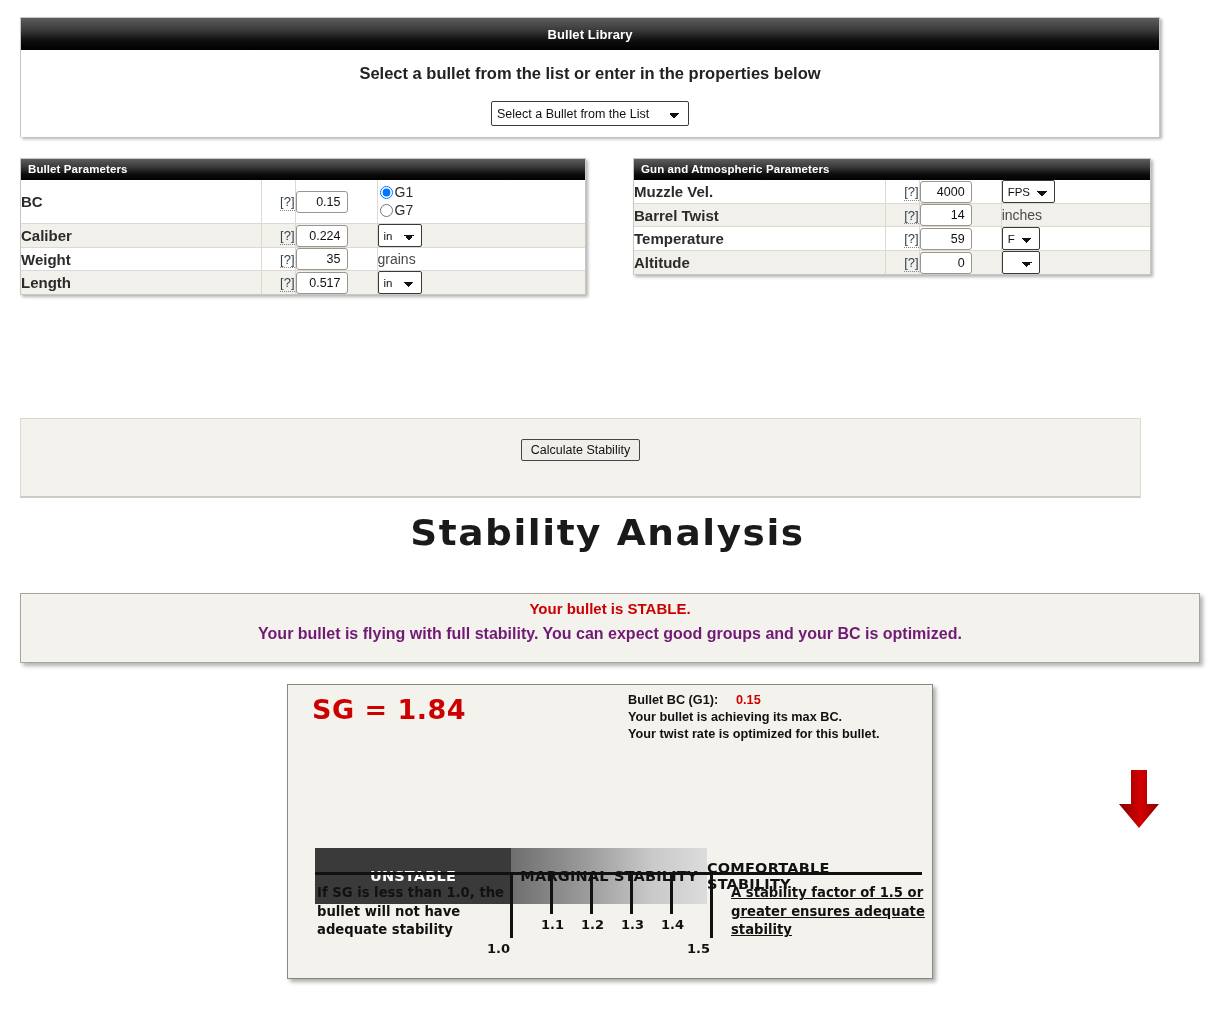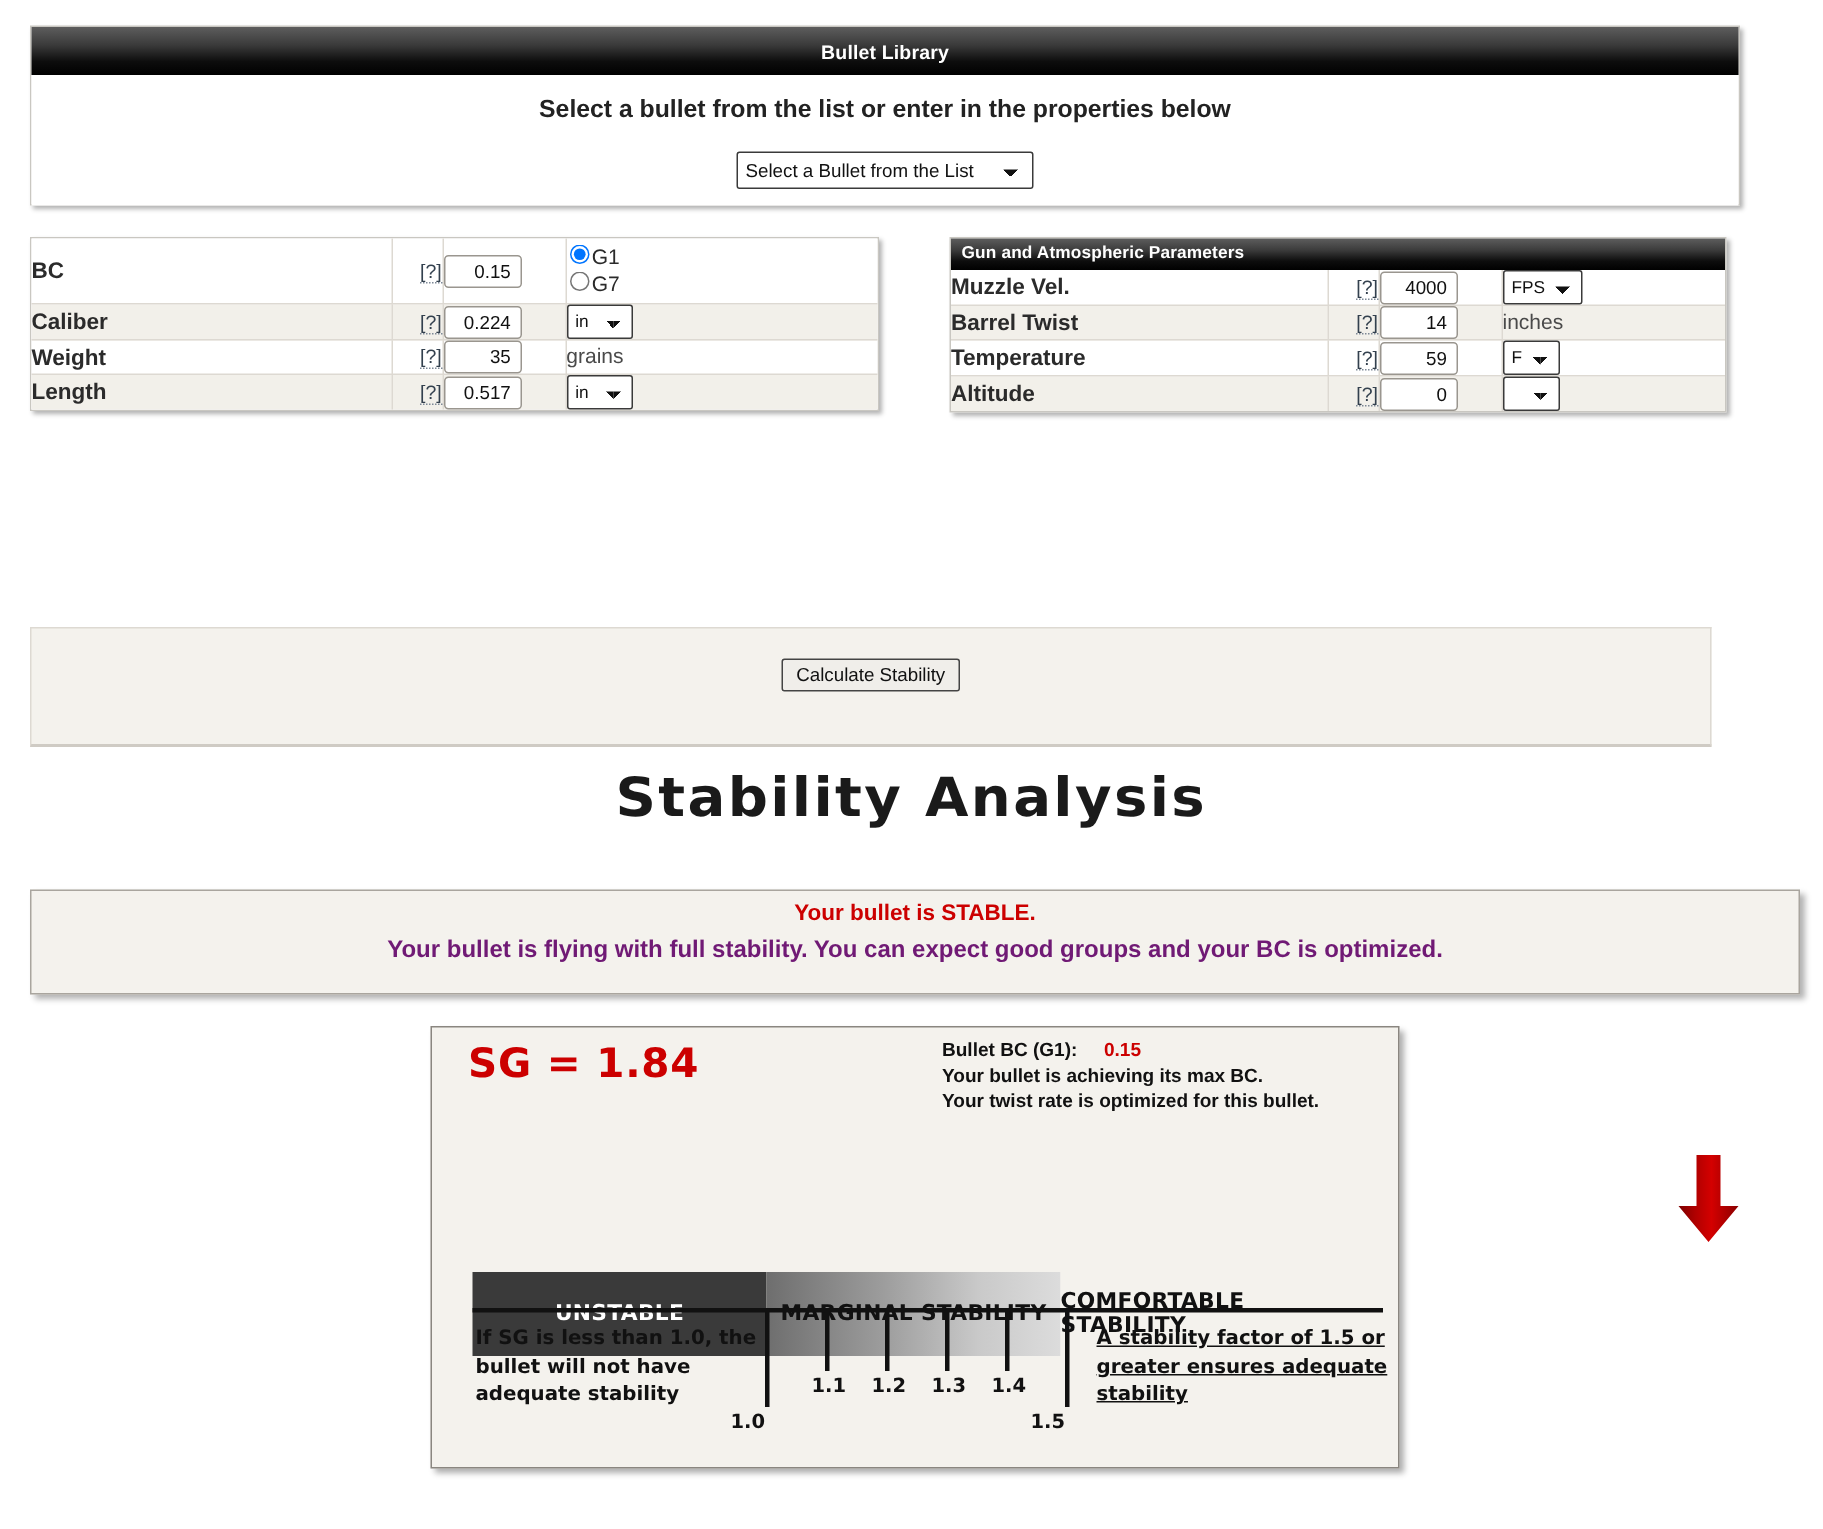--- a/index.html
+++ b/index.html
@@ -157,21 +157,21 @@
     -moz-appearance: none;
     appearance: none;
     color:#111;
   }
   select.u-in   { width: 44px; }
   select.u-fps  { width: 53px; }
   select.u-f    { width: 38px; }
   select.u-feet { width: 33px; padding-left: 16px; }
 
   .radio-wrap { padding: 4px 0 4px 2px; }
-  .radio-row { display: flex; align-items: flex-start; font-size: 14px; color:#2b2b2b; line-height: 1.25; }
+  .radio-row { display: flex; align-items: center; font-size: 14px; color:#2b2b2b; line-height: 1.25; }
   .radio-row input { margin: 0 2px 0 0; width: 13px; height: 13px; }
 
   
   #calc-strip {
     position: absolute; left: 20px; top: 418px;
     width: 1121px; height: 80px;
     background: #f4f2ed;
     border: 1px solid #ddd9d2;
     border-bottom: 2px solid #cfcbc4;
     text-align: center;
@@ -307,20 +307,21 @@
     <div class="panel-head">Bullet Library</div>
     <div class="lib-body">
       <div class="lib-prompt">Select a bullet from the list or enter in the properties below</div>
       <select class="styled" id="bullet-select">
         <option>Select a Bullet from the List</option>
       </select>
     </div>
   </div>
 
   <div class="panel param-panel" id="bullet-params">
+    <div class="panel-head">Bullet Parameters</div>
     <table class="params">
       <tbody>
           <tr>
         <td class="lbl">BC</td>
         <td class="help">
           <span class="qmark">[?]</span>
         </td>
         <td class="valcell">
           <input class="num" type="text" value="0.15" style="">
         </td>

